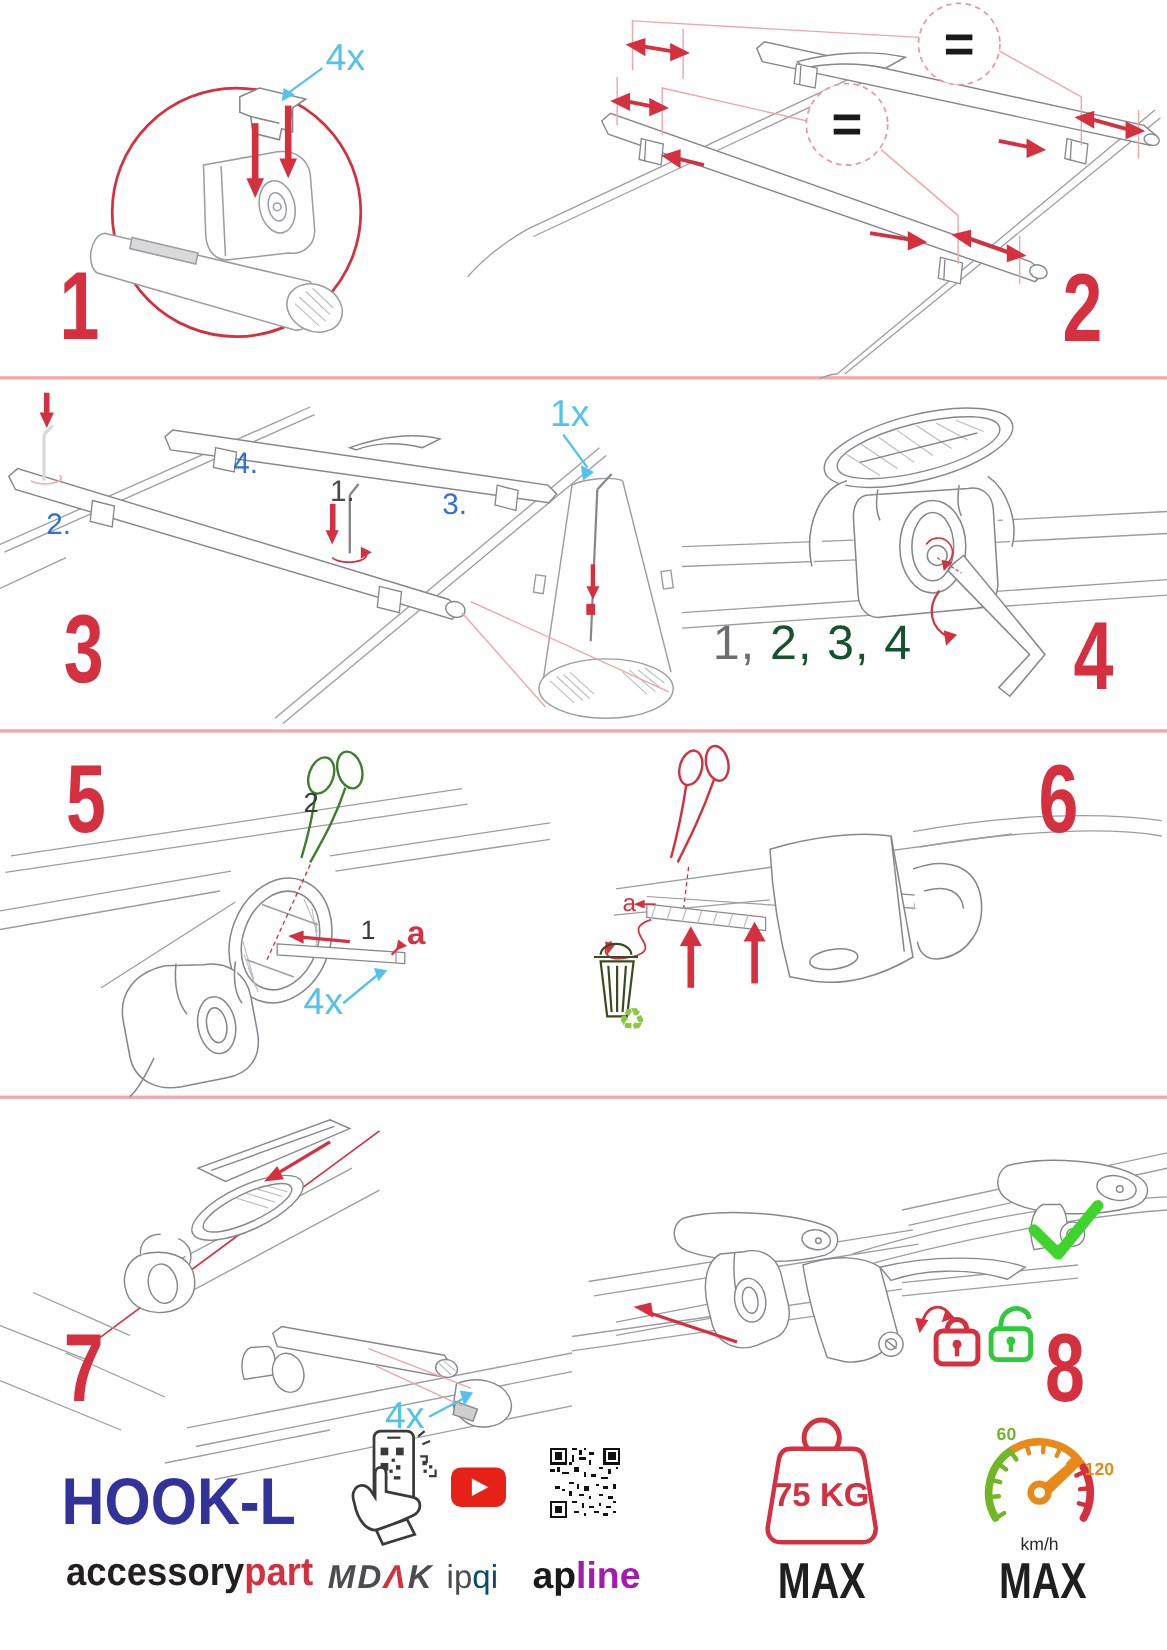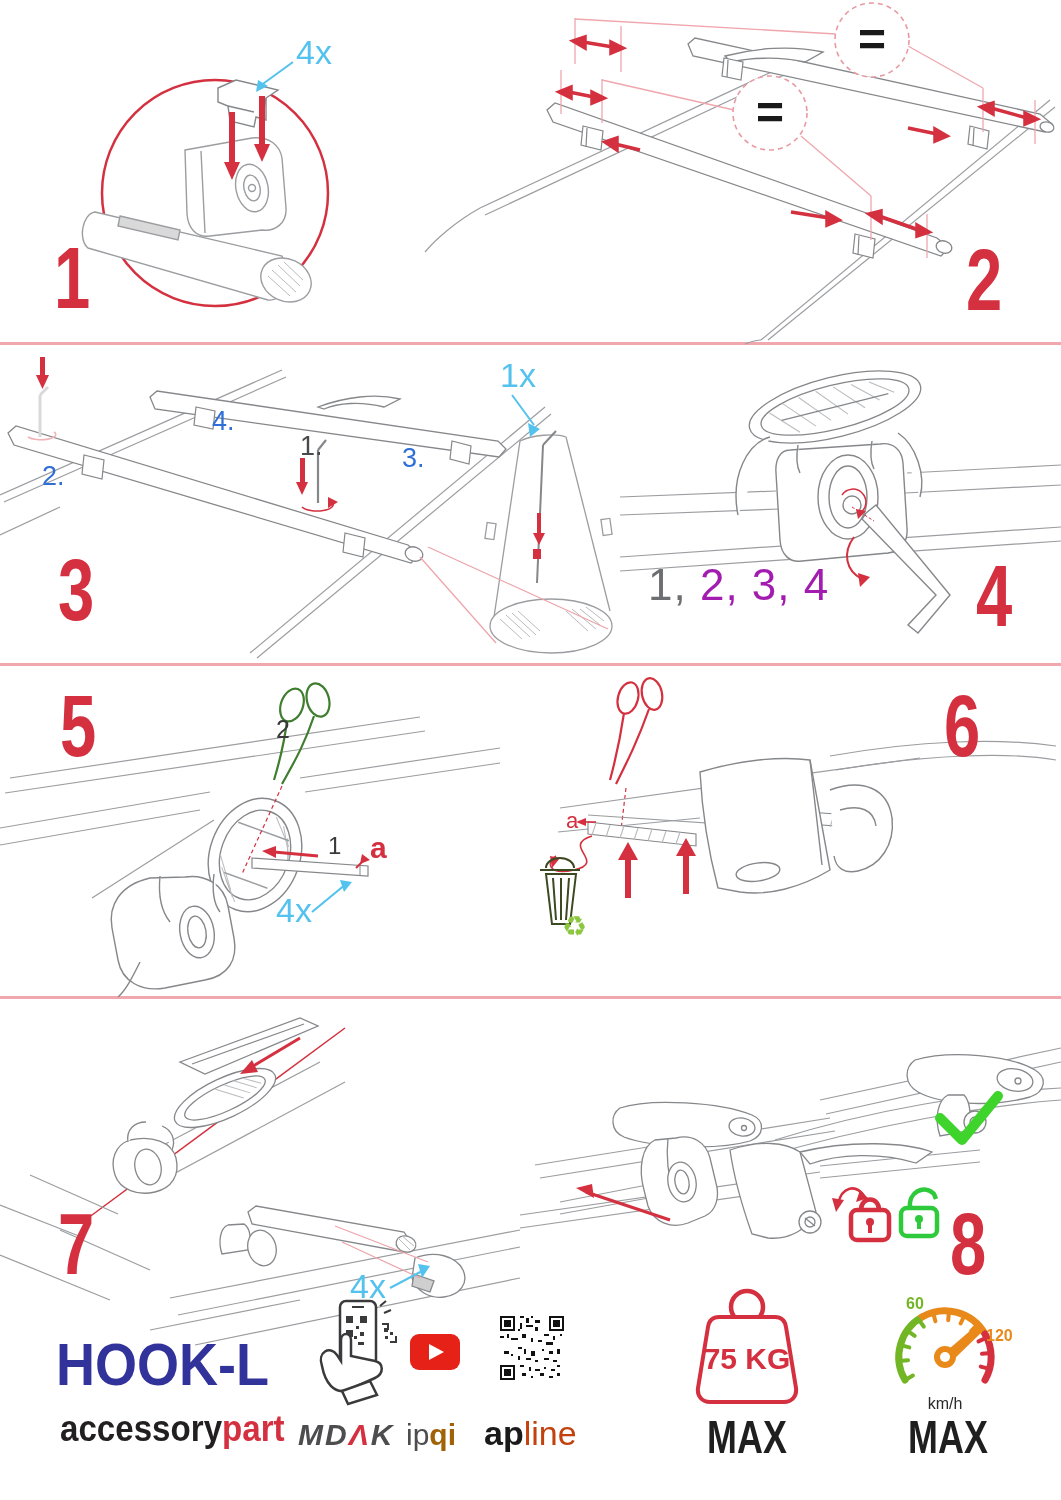--- a/index.html
+++ b/index.html
@@ -6,33 +6,33 @@
   #page{position:relative;width:1061px;height:1500px;background:#fff;overflow:hidden;
         font-family:"Liberation Sans",sans-serif;}
   .abs{position:absolute;}
   .sep{position:absolute;left:0;width:1061px;height:3px;background:#f0a8ae;}
   .num{position:absolute;color:#d4303f;font-weight:700;font-size:88px;line-height:1;
        transform:scaleX(0.74);transform-origin:left top;letter-spacing:-2px;}
   svg{position:absolute;overflow:visible;}
   svg text{font-family:"Liberation Sans",sans-serif;}
   .seq{position:absolute;font-size:44px;font-weight:500;letter-spacing:1px;}
   .seq .done{color:#6d6e71;}
-  .seq .todo{color:#a21caf;}
+  .seq .todo{color:#14532d;}
   .product{position:absolute;left:56px;top:1330px;font-size:60px;font-weight:700;
            color:#32329b;transform:scaleX(0.9);transform-origin:left top;letter-spacing:0px;}
   .brand{position:absolute;left:60px;top:1408px;font-size:36px;font-weight:700;
          transform:scaleX(0.92);transform-origin:left top;}
   .brand .b1{color:#231f20;}
   .brand .b2{color:#d4303f;}
   .logo-mdak{position:absolute;left:298px;top:1418px;font-size:30px;font-weight:700;letter-spacing:2px;color:#4d4d4f;font-style:italic;}
   .logo-mdak .red{color:#d4303f;}
   .logo-ipqi{position:absolute;left:406px;top:1418px;font-size:30px;font-weight:400;color:#4d4d4f;}
-  .logo-ipqi .red{color:#a16207;font-weight:bold;}
+  .logo-ipqi .red{color:#0c4a6e;}
   .logo-apline{position:absolute;left:484px;top:1414px;font-size:34px;color:#1a1a1a;font-weight:700;}
-  .logo-apline .red{color:#c2410c;font-weight:400;}
+  .logo-apline .red{color:#a21caf;font-weight:700;}
   .max{position:absolute;font-size:46px;font-weight:700;color:#1f1f1f;text-align:center;
        transform:scaleX(0.78);transform-origin:center top;letter-spacing:0;}
 </style>
 </head>
 <body>
 
 <div id="page">
 
   <div class="sep" style="top:342px"></div>
   <div class="sep" style="top:663px"></div>

